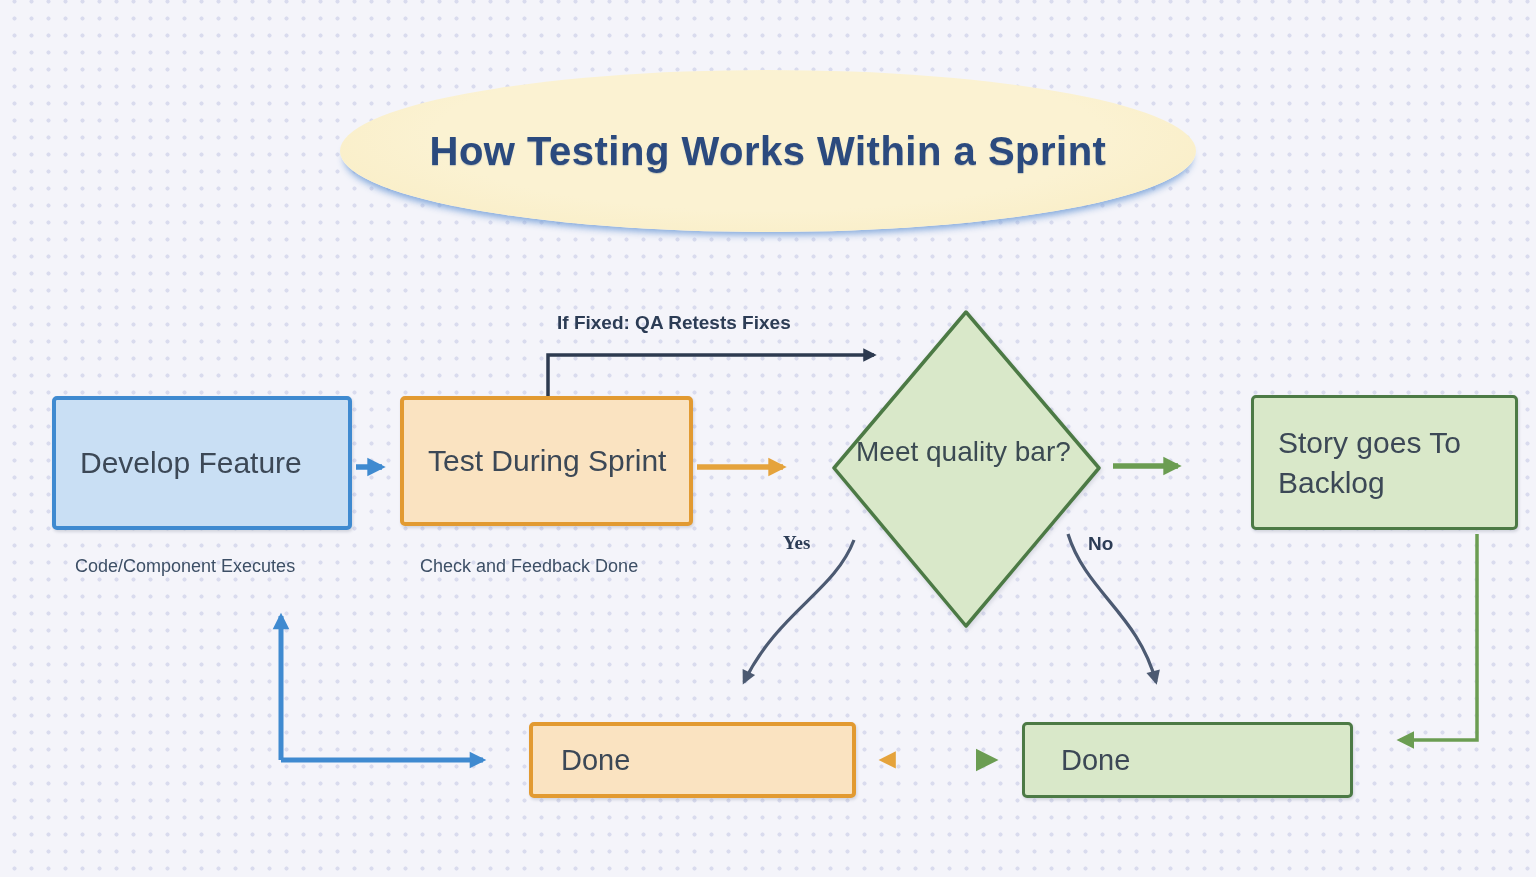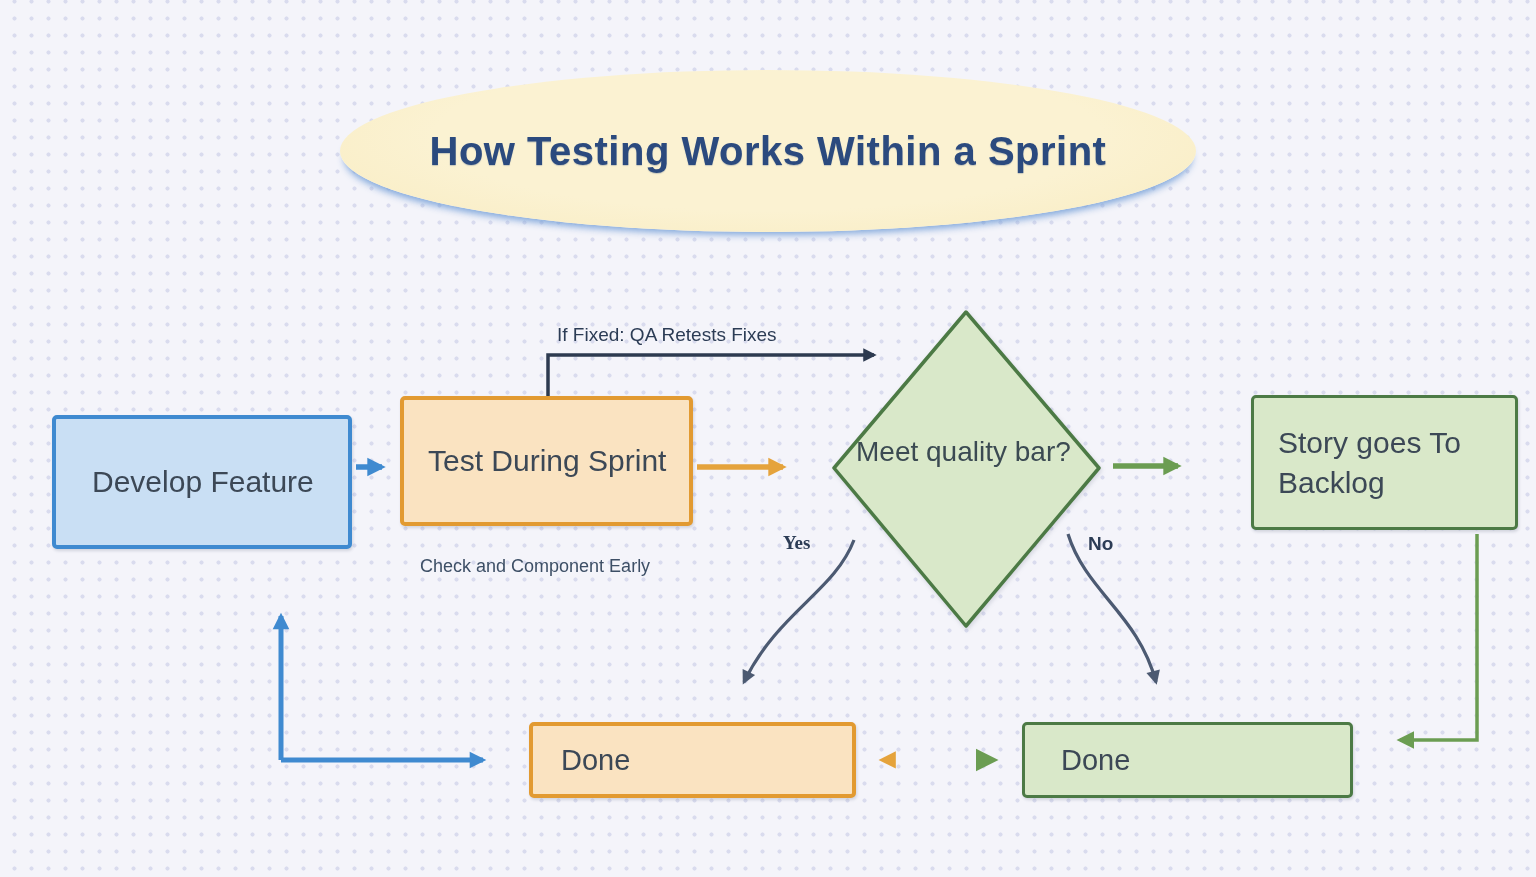--- a/index.html
+++ b/index.html
@@ -36,21 +36,21 @@
     display:flex;align-items:center;
     border-radius:5px;
     box-shadow:1px 2px 3px rgba(60,70,100,0.18);
     font-size:30px;font-weight:500;color:#3c4856;line-height:1.33;
     box-sizing:border-box;
   }
   .node-blue{background:#c9dff4;border:4px solid #3f8ad0;}
   .node-orange{background:#fae3c1;border:4px solid #e29a31;}
   .node-green{background:#d9e8c9;border:3px solid #4c7a45;}
 
-  .node-develop{left:52px;top:396px;width:300px;height:134px;padding-left:36px;margin-top:19px;}
+  .node-develop{left:52px;top:396px;width:300px;height:134px;padding-left:24px;}
   .node-test{left:400px;top:396px;width:293px;height:130px;padding-left:24px;}
   .node-backlog{left:1218px;top:395px;width:267px;height:135px;padding-left:24px;margin-left:33px;}
   .node-done-orange{left:529px;top:722px;width:327px;height:76px;padding-left:28px;font-size:29px;}
   .node-done-green{left:1022px;top:722px;width:331px;height:76px;padding-left:36px;font-size:29px;}
 
   .decision-label{
     position:absolute;left:856px;top:432px;width:220px;
     font-size:28px;font-weight:500;color:#3b4a52;line-height:1.45;
   }
 
@@ -59,21 +59,21 @@
     font-size:18px;font-weight:500;color:#3d4f66;line-height:1.35;
   }
   .caption-develop{left:75px;top:554px;width:320px;}
   .caption-test{left:420px;top:554px;width:320px;}
   .caption-backlog{left:1228px;top:555px;width:240px;}
 
   .edge-label{
     position:absolute;
     font-size:19px;color:#2c3c55;
   }
-  .edge-label-iffixed{left:557px;top:324px;font-weight:400;text-align:center;}
+  .edge-label-iffixed{left:557px;top:312px;font-weight:700;text-align:center;}
   .edge-label-yes{left:783px;top:532px;font-weight:700;font-family:Liberation Serif, serif;}
   .edge-label-no{left:1088px;top:533px;font-weight:700;text-align:center;}
 </style>
 </head>
 <body>
 
 <div id="canvas">
 
   <svg id="arrow-layer" width="1536" height="877" viewBox="0 0 1536 877">
     <defs>
@@ -146,19 +146,20 @@
   </div>
 
   <div class="node node-orange node-done-orange">
     <span>Done</span>
   </div>
 
   <div class="node node-green node-done-green">
     <span>Done</span>
   </div>
 
-  <div class="caption caption-test">Check and Component Early</div>
+  <div class="caption caption-develop">Code/Component Executes</div>
+  <div class="caption caption-test">Check and Feedback Done</div>
 
   <div class="edge-label edge-label-iffixed">If Fixed: QA Retests Fixes</div>
   <div class="edge-label edge-label-yes">Yes</div>
   <div class="edge-label edge-label-no">No</div>
 
 </div>
 
 </body></html>

